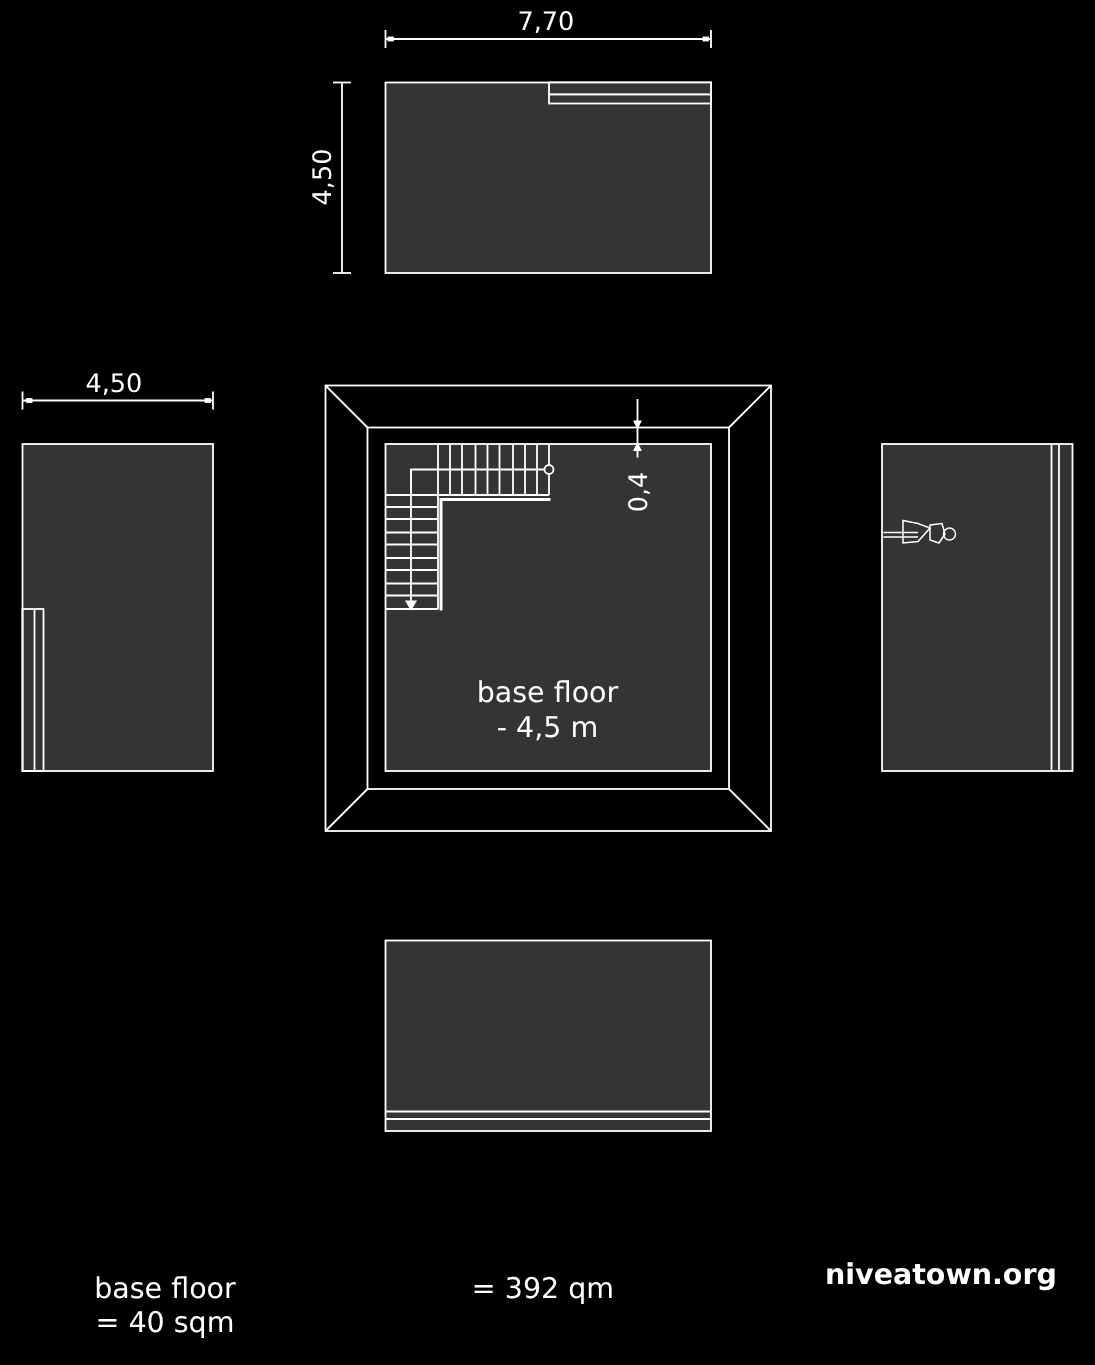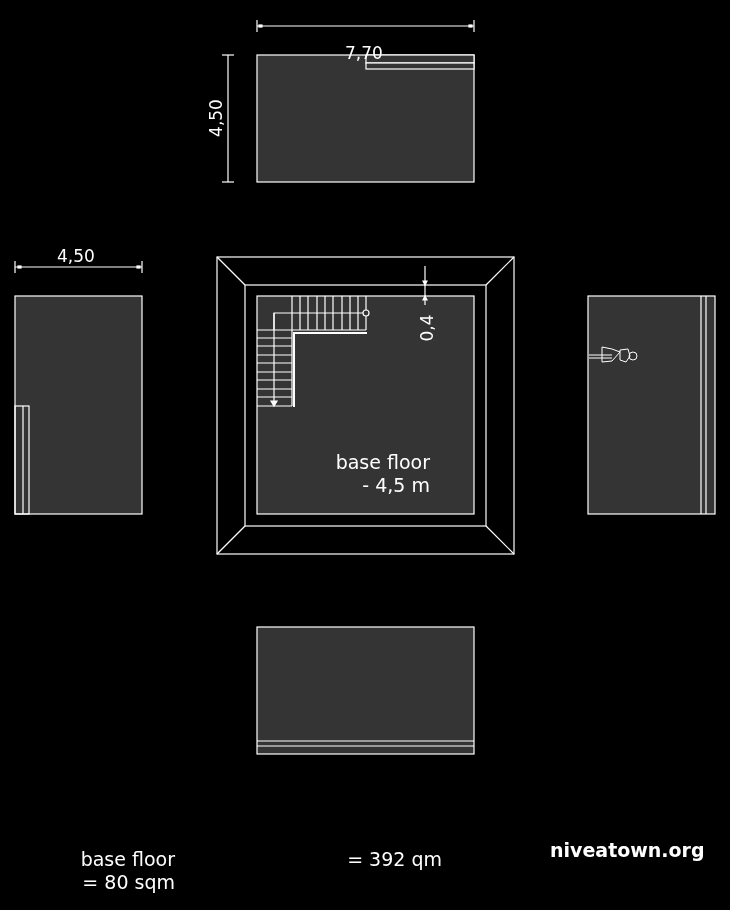--- a/index.html
+++ b/index.html
@@ -1,18 +1,18 @@
 <!DOCTYPE html>
 <html><head>
   <meta charset="utf-8">
   <style>
     html, body { margin: 0; padding: 0; background: #000000; }
     body { width: 730px; height: 910px; position: relative; overflow: hidden; font-family: "DejaVu Sans", sans-serif; }
     svg { position: absolute; left: 0; top: 0; }
-    .label { position: absolute; color: #ffffff; text-align: right; line-height: 23px; font-size: 19px; font-family: "DejaVu Sans", sans-serif; }
+    .label { position: absolute; color: #ffffff; text-align: center; line-height: 23px; font-size: 19px; font-family: "DejaVu Sans", sans-serif; }
     .credit { position: absolute; color: #ffffff; font-weight: bold; font-size: 19px; font-family: "DejaVu Sans", sans-serif; }
     .dim { position: absolute; color: #ffffff; font-size: 17px; font-family: "DejaVu Sans", sans-serif; }
   </style>
 </head>
 <body>
 
 <svg width="730" height="910" viewBox="0 0 730 910" xmlns="http://www.w3.org/2000/svg">
   <g fill="none" stroke="#ffffff" stroke-width="1.2">
 
     <g>
@@ -99,32 +99,32 @@
     </g>
 
     <g>
       <rect x="257" y="627" width="217" height="127" fill="#343434"></rect>
       <line x1="257" y1="741" x2="474" y2="741"></line>
       <line x1="257" y1="746" x2="474" y2="746"></line>
     </g>
   </g>
 </svg>
 
-<div class="dim" style="left:345px; top:5px;margin-top:38px;">7,70</div>
+<div class="dim" style="left:345px; top:5px;">7,70</div>
 <div class="dim" style="left:197px; top:108px; transform:rotate(-90deg); transform-origin:center;">4,50</div>
 <div class="dim" style="left:57px; top:246px;">4,50</div>
 <div class="dim" style="left:413px; top:318px; transform:rotate(-90deg); transform-origin:center;">0,4</div>
 
 <div class="label" style="left:300px; top:451px; width:130px;">
   <div>base floor</div>
   <div>- 4,5 m</div>
 </div>
 
 <div class="label" style="left:45px; top:848px; width:130px;">
   <div>base floor</div>
-  <div>= 80 sqm</div>
+  <div>= 40 sqm</div>
 </div>
 
 <div class="label" style="left:282px; top:848px; width:160px;">
   <div>= 392 qm</div>
 </div>
 
 <div class="credit" style="left:550px; top:839px;">niveatown.org</div>
 
 </body></html>

